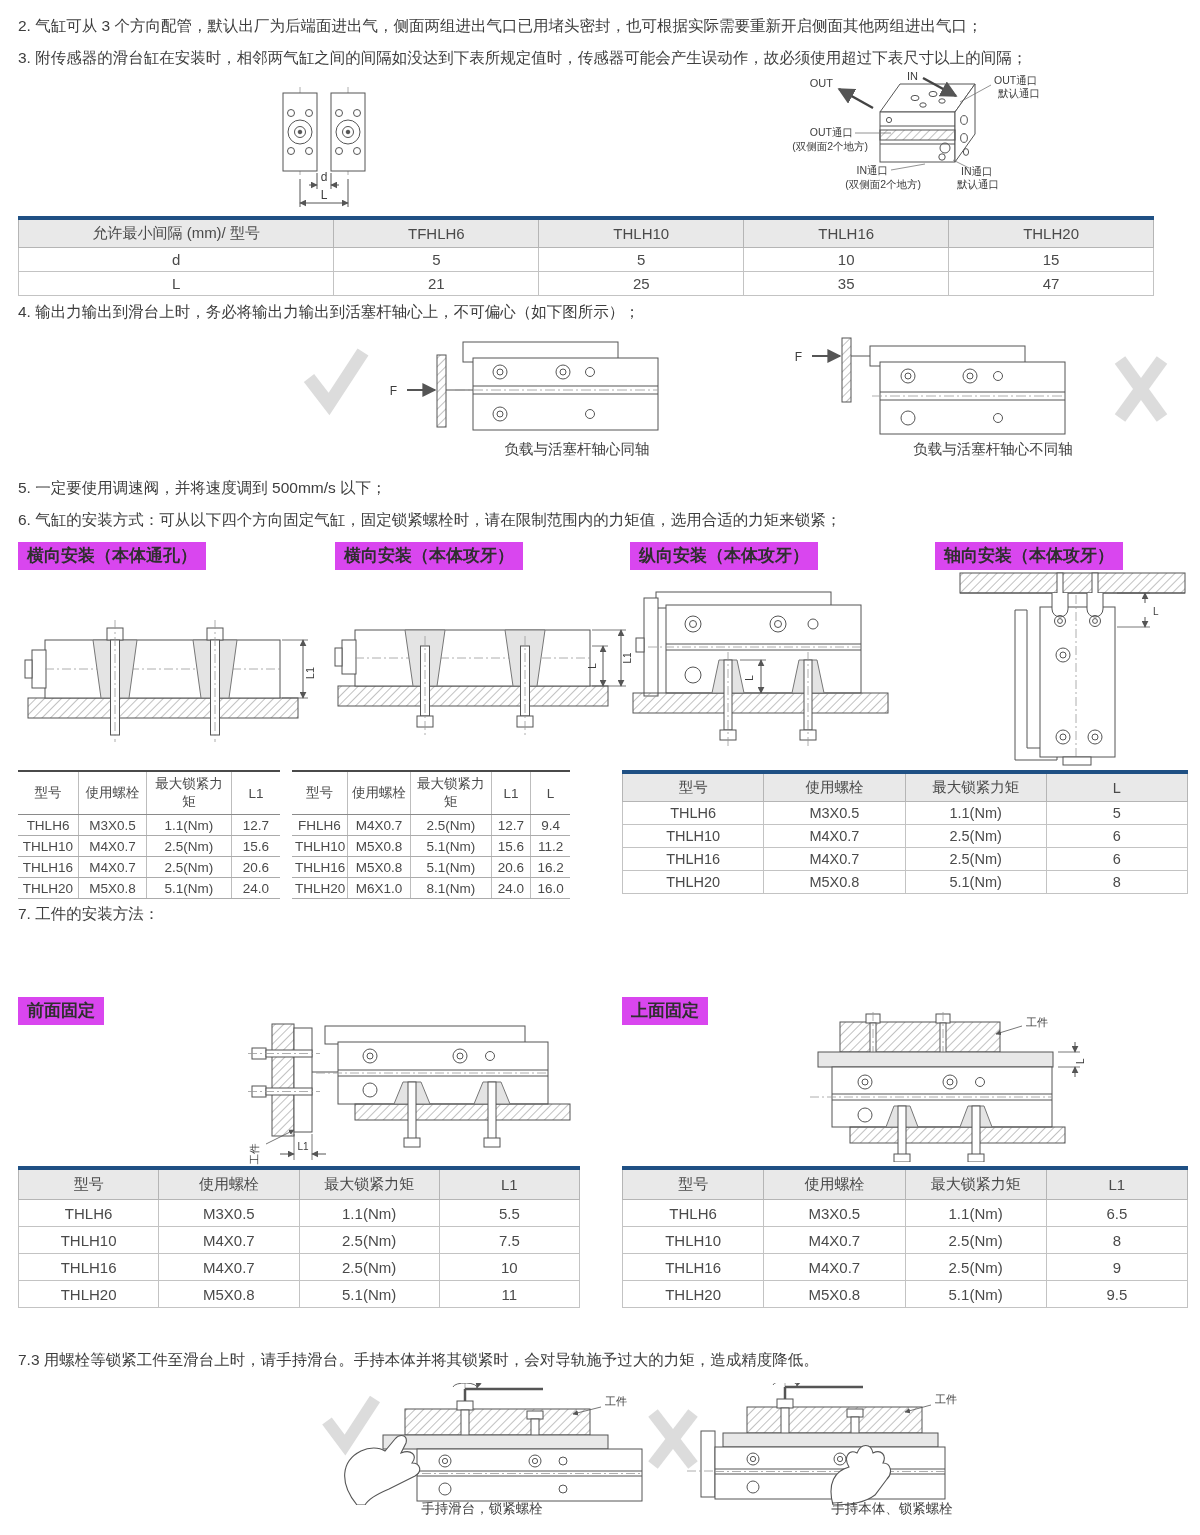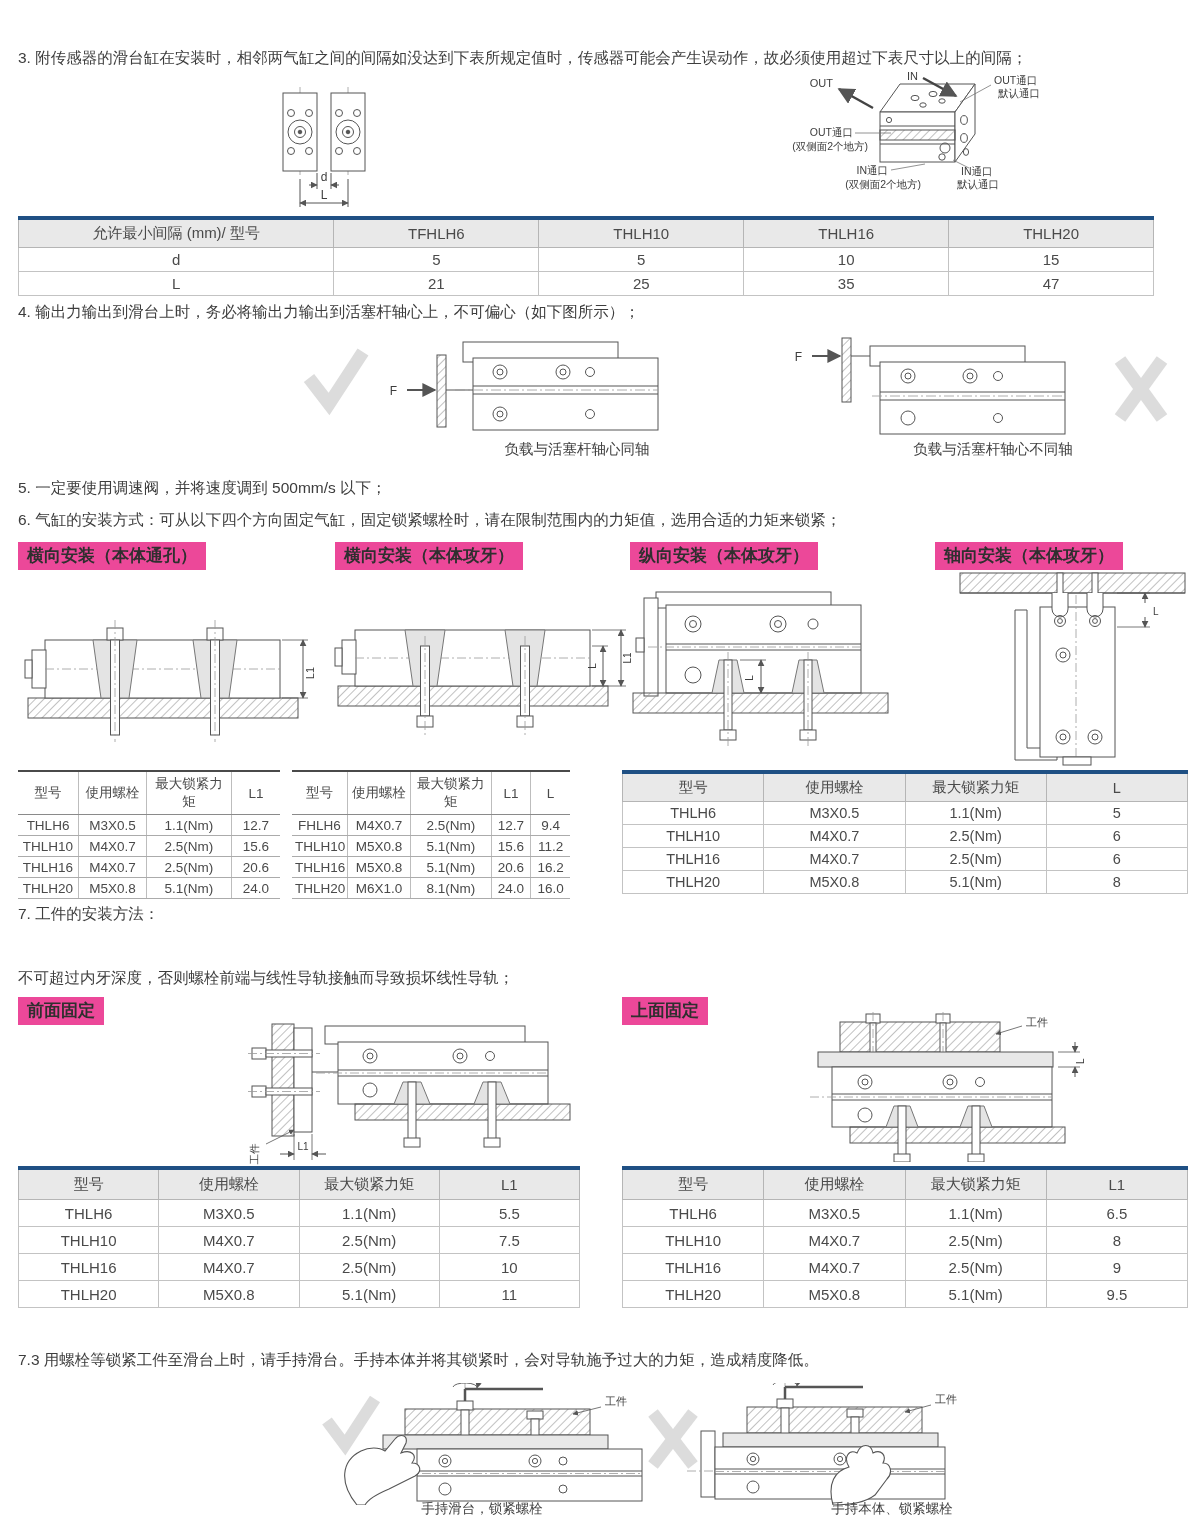--- a/index.html
+++ b/index.html
@@ -1,20 +1,20 @@
 <!DOCTYPE html>
 <html><head>
 <meta charset="utf-8">
 <style>
   html,body{margin:0;padding:0;background:#fff;}
   .page{position:relative;width:1200px;height:1535px;background:#fff;overflow:hidden;
         font-family:"Liberation Sans","DejaVu Sans",sans-serif;color:#3d3d3d;}
   p.line{position:absolute;left:18px;margin:0;font-size:15.5px;line-height:20px;white-space:nowrap;color:#3d3d3d;}
   .fig{position:absolute;}
-  .badge{position:absolute;background:#ec4899;color:#2f2f2f;font-weight:bold;font-size:17px;
+  .badge{position:absolute;background:#d946ef;color:#2f2f2f;font-weight:bold;font-size:17px;
          padding:3px 9px;line-height:22px;white-space:nowrap;}
   .cap{position:absolute;font-size:14.5px;color:#404040;text-align:center;white-space:nowrap;}
   table.tbl{position:absolute;border-collapse:collapse;table-layout:fixed;text-align:center;color:#4a4a4a;}
   table.blue{border-top:4px solid #1f5084;font-size:15px;}
   table.blue th{background:#e9e9e9;font-weight:normal;border:1px solid #b5b5b5;border-top:none;padding:4px 4px;}
   table.blue td{border:1px solid #c3c3c3;background:#fff;padding:3px 4px;}
   table.roomy th{padding:5px 4px;}
   table.roomy td{padding:4.5px 4px;}
   table.plain{font-size:13.5px;border-top:2px solid #4a4a4a;border-bottom:1px solid #9a9a9a;}
   table.plain th{font-weight:normal;border-bottom:1px solid #8a8a8a;padding:3px 3px;}
@@ -34,26 +34,26 @@
     <defs>
       <pattern id="hatch" width="6" height="6" patternUnits="userSpaceOnUse" patternTransform="rotate(45)">
         <line x1="0" y1="0" x2="0" y2="6" stroke="#8d8d8d" stroke-width="1.1"></line>
       </pattern>
       <marker id="arr" viewBox="0 0 10 10" refX="9" refY="5" markerWidth="7" markerHeight="7" orient="auto-start-reverse">
         <path d="M0,0L10,5L0,10z" fill="#555"></path>
       </marker>
     </defs>
   </svg>
 
+  <p class="line" style="top:16px">2. 气缸可从 3 个方向配管，默认出厂为后端面进出气，侧面两组进出气口已用堵头密封，也可根据实际需要重新开启侧面其他两组进出气口；</p>
   <p class="line" style="top:48px">3. 附传感器的滑台缸在安装时，相邻两气缸之间的间隔如没达到下表所规定值时，传感器可能会产生误动作，故必须使用超过下表尺寸以上的间隔；</p>
   <p class="line" style="top:302px">4. 输出力输出到滑台上时，务必将输出力输出到活塞杆轴心上，不可偏心（如下图所示）；</p>
   <p class="line" style="top:478px">5. 一定要使用调速阀，并将速度调到 500mm/s 以下；</p>
   <p class="line" style="top:510px">6. 气缸的安装方式：可从以下四个方向固定气缸，固定锁紧螺栓时，请在限制范围内的力矩值，选用合适的力矩来锁紧；</p>
   <p class="line" style="top:904px">7. 工件的安装方法：</p>
-  <p class="line" style="top:968px">不可超过内牙深度，否则螺栓前端与线性导轨接触而导致损坏线性导轨；</p>
   <p class="line" style="top:1350px">7.3 用螺栓等锁紧工件至滑台上时，请手持滑台。手持本体并将其锁紧时，会对导轨施予过大的力矩，造成精度降低。</p>
 
   <div class="fig" style="left:225px;top:85px">
     <svg width="300" height="128">
       <g stroke="#555" fill="none" stroke-width="1">
         <line x1="75" y1="2" x2="75" y2="92" stroke="#999" stroke-dasharray="8 3 2 3" stroke-width=".8"></line>
         <line x1="123" y1="2" x2="123" y2="92" stroke="#999" stroke-dasharray="8 3 2 3" stroke-width=".8"></line>
         <rect x="58" y="8" width="34" height="78" fill="#fff"></rect>
         <rect x="106" y="8" width="34" height="78" fill="#fff"></rect>
         <circle cx="75" cy="47" r="12"></circle>

